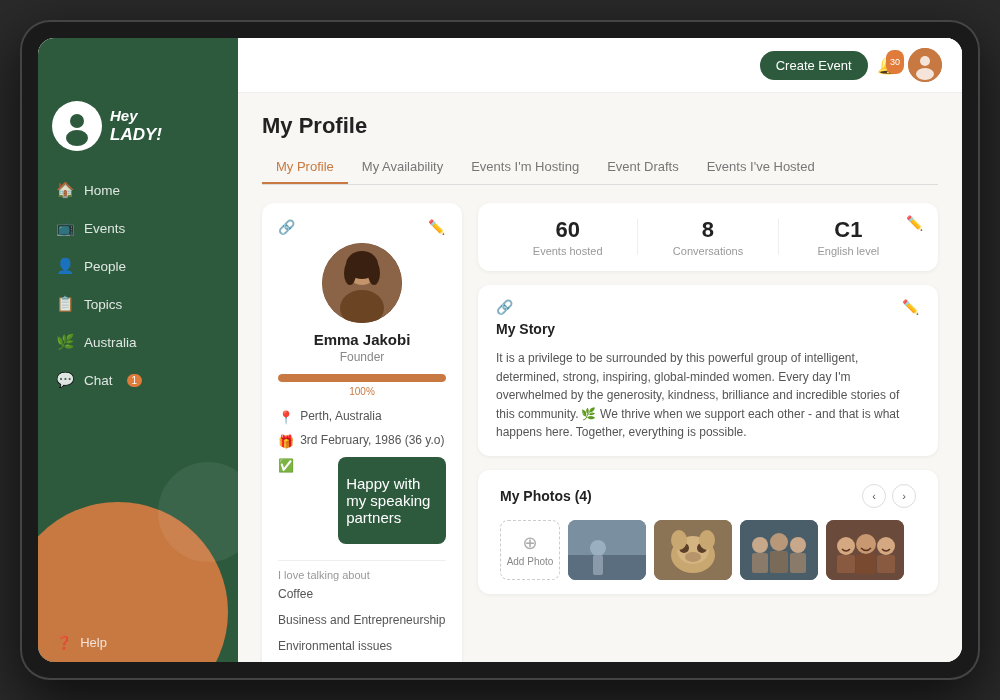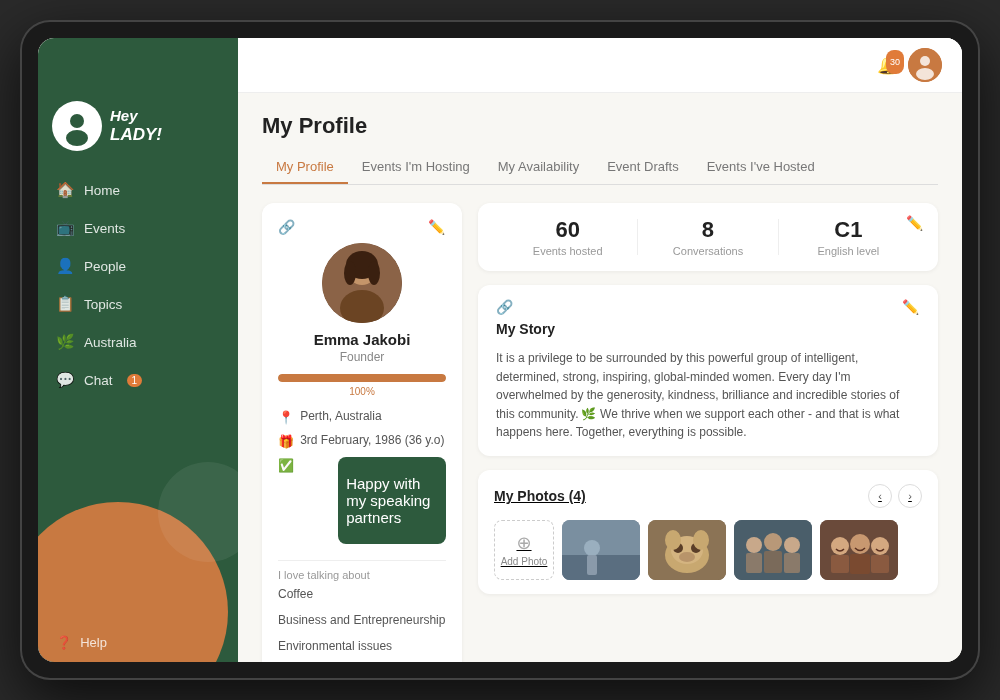--- a/index.html
+++ b/index.html
@@ -392,23 +392,22 @@
       margin-bottom: 12px;
     }
     .story-text {
       font-size: 12px;
       color: #555;
       line-height: 1.55;
     }
     .photos-card {
       background: white;
       border-radius: 12px;
-      padding: 14px 16px;
+      padding: 14px 22px;
       box-shadow: 0 1px 4px rgba(0,0,0,0.06);
-      text-decoration: underline;
     }
     .photos-header {
       display: flex;
       justify-content: space-between;
       align-items: center;
       margin-bottom: 12px;
     }
     .photos-title {
       font-size: 14px;
       font-weight: 600;
@@ -523,42 +522,43 @@
 
         <div class="sidebar-help">
           <span>❓</span>
           <span>Help</span>
         </div>
       </aside>
 
       <main class="main-content">
 
         <div class="top-bar">
+          <button class="create-event-btn">Create Event</button>
           <div class="top-bar-icons">
             <div class="notif-icon">
               🔔
               <span class="notif-badge">30</span>
             </div>
             <div class="avatar-top">
               <svg width="34" height="34" viewBox="0 0 34 34">
                 <circle cx="17" cy="17" r="17" fill="#c87941"></circle>
                 <circle cx="17" cy="13" r="5" fill="white" opacity="0.8"></circle>
                 <ellipse cx="17" cy="26" rx="9" ry="6" fill="white" opacity="0.8"></ellipse>
               </svg>
             </div>
           </div>
         </div>
 
         <div class="page-body">
           <h1 class="page-title">My Profile</h1>
 
           <div class="profile-tabs">
             <div class="profile-tab active">My Profile</div>
+            <div class="profile-tab">My Availability</div>
             <div class="profile-tab">Events I'm Hosting</div>
-            <div class="profile-tab">My Availability</div>
             <div class="profile-tab">Event Drafts</div>
             <div class="profile-tab">Events I've Hosted</div>
           </div>
 
           <div class="profile-grid">
 
             <div class="profile-left-card">
               <div class="card-top-icons">
                 <span class="icon-btn">🔗</span>
                 <span class="icon-btn">✏️</span>

